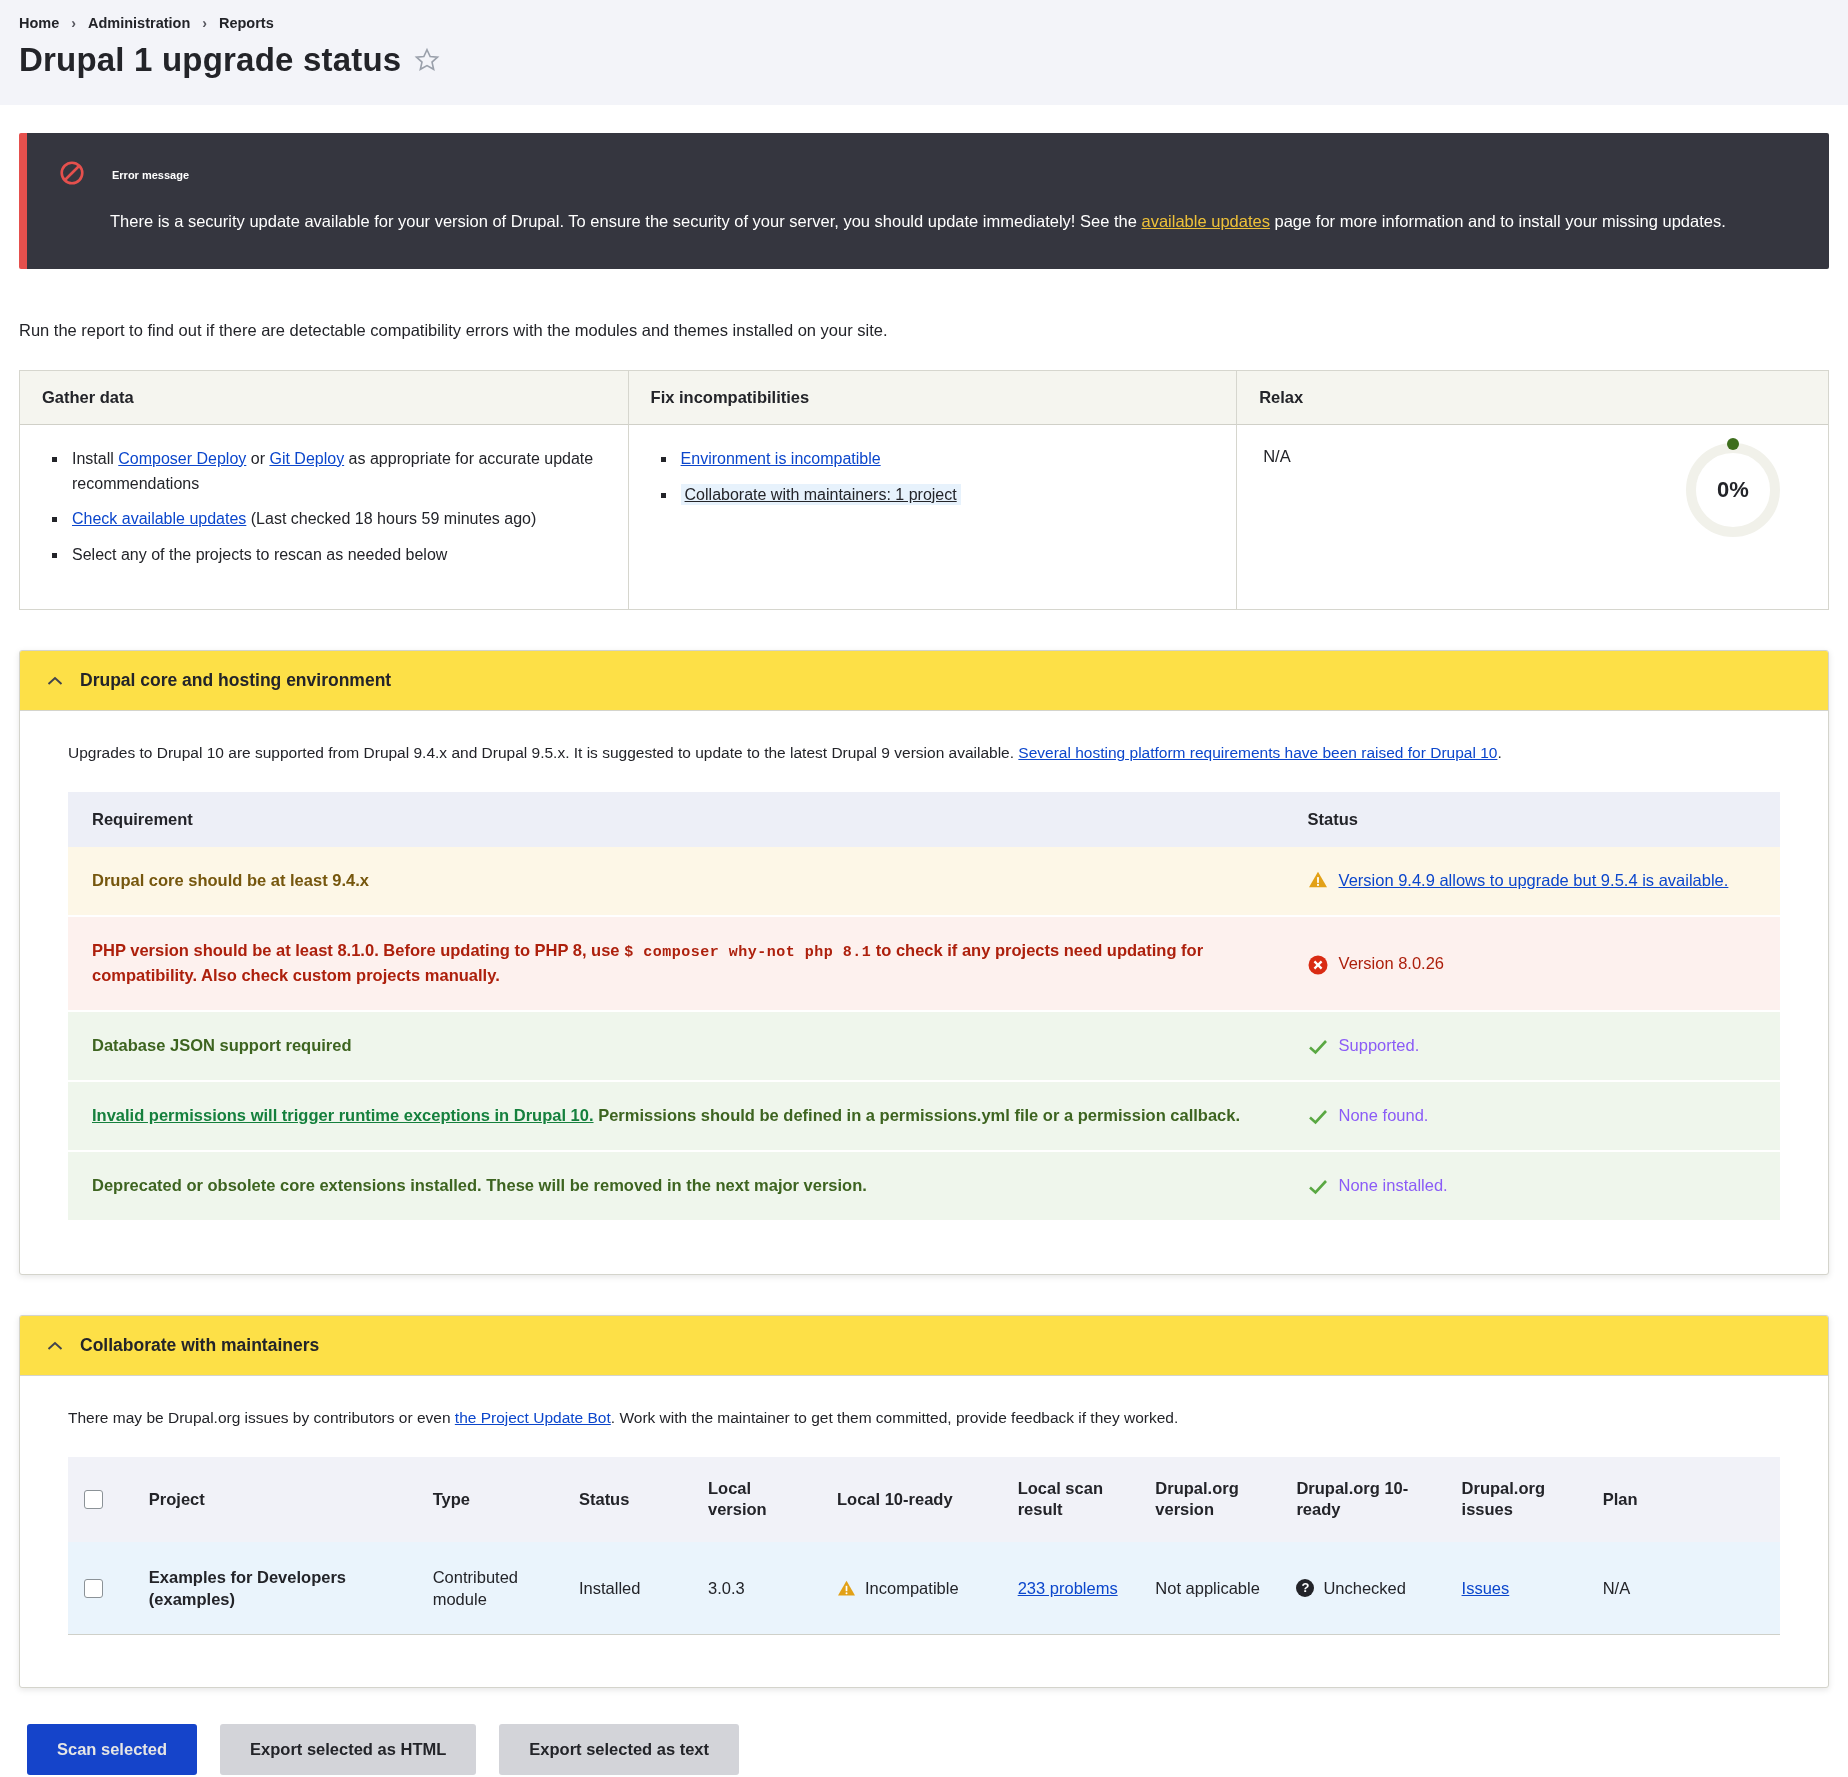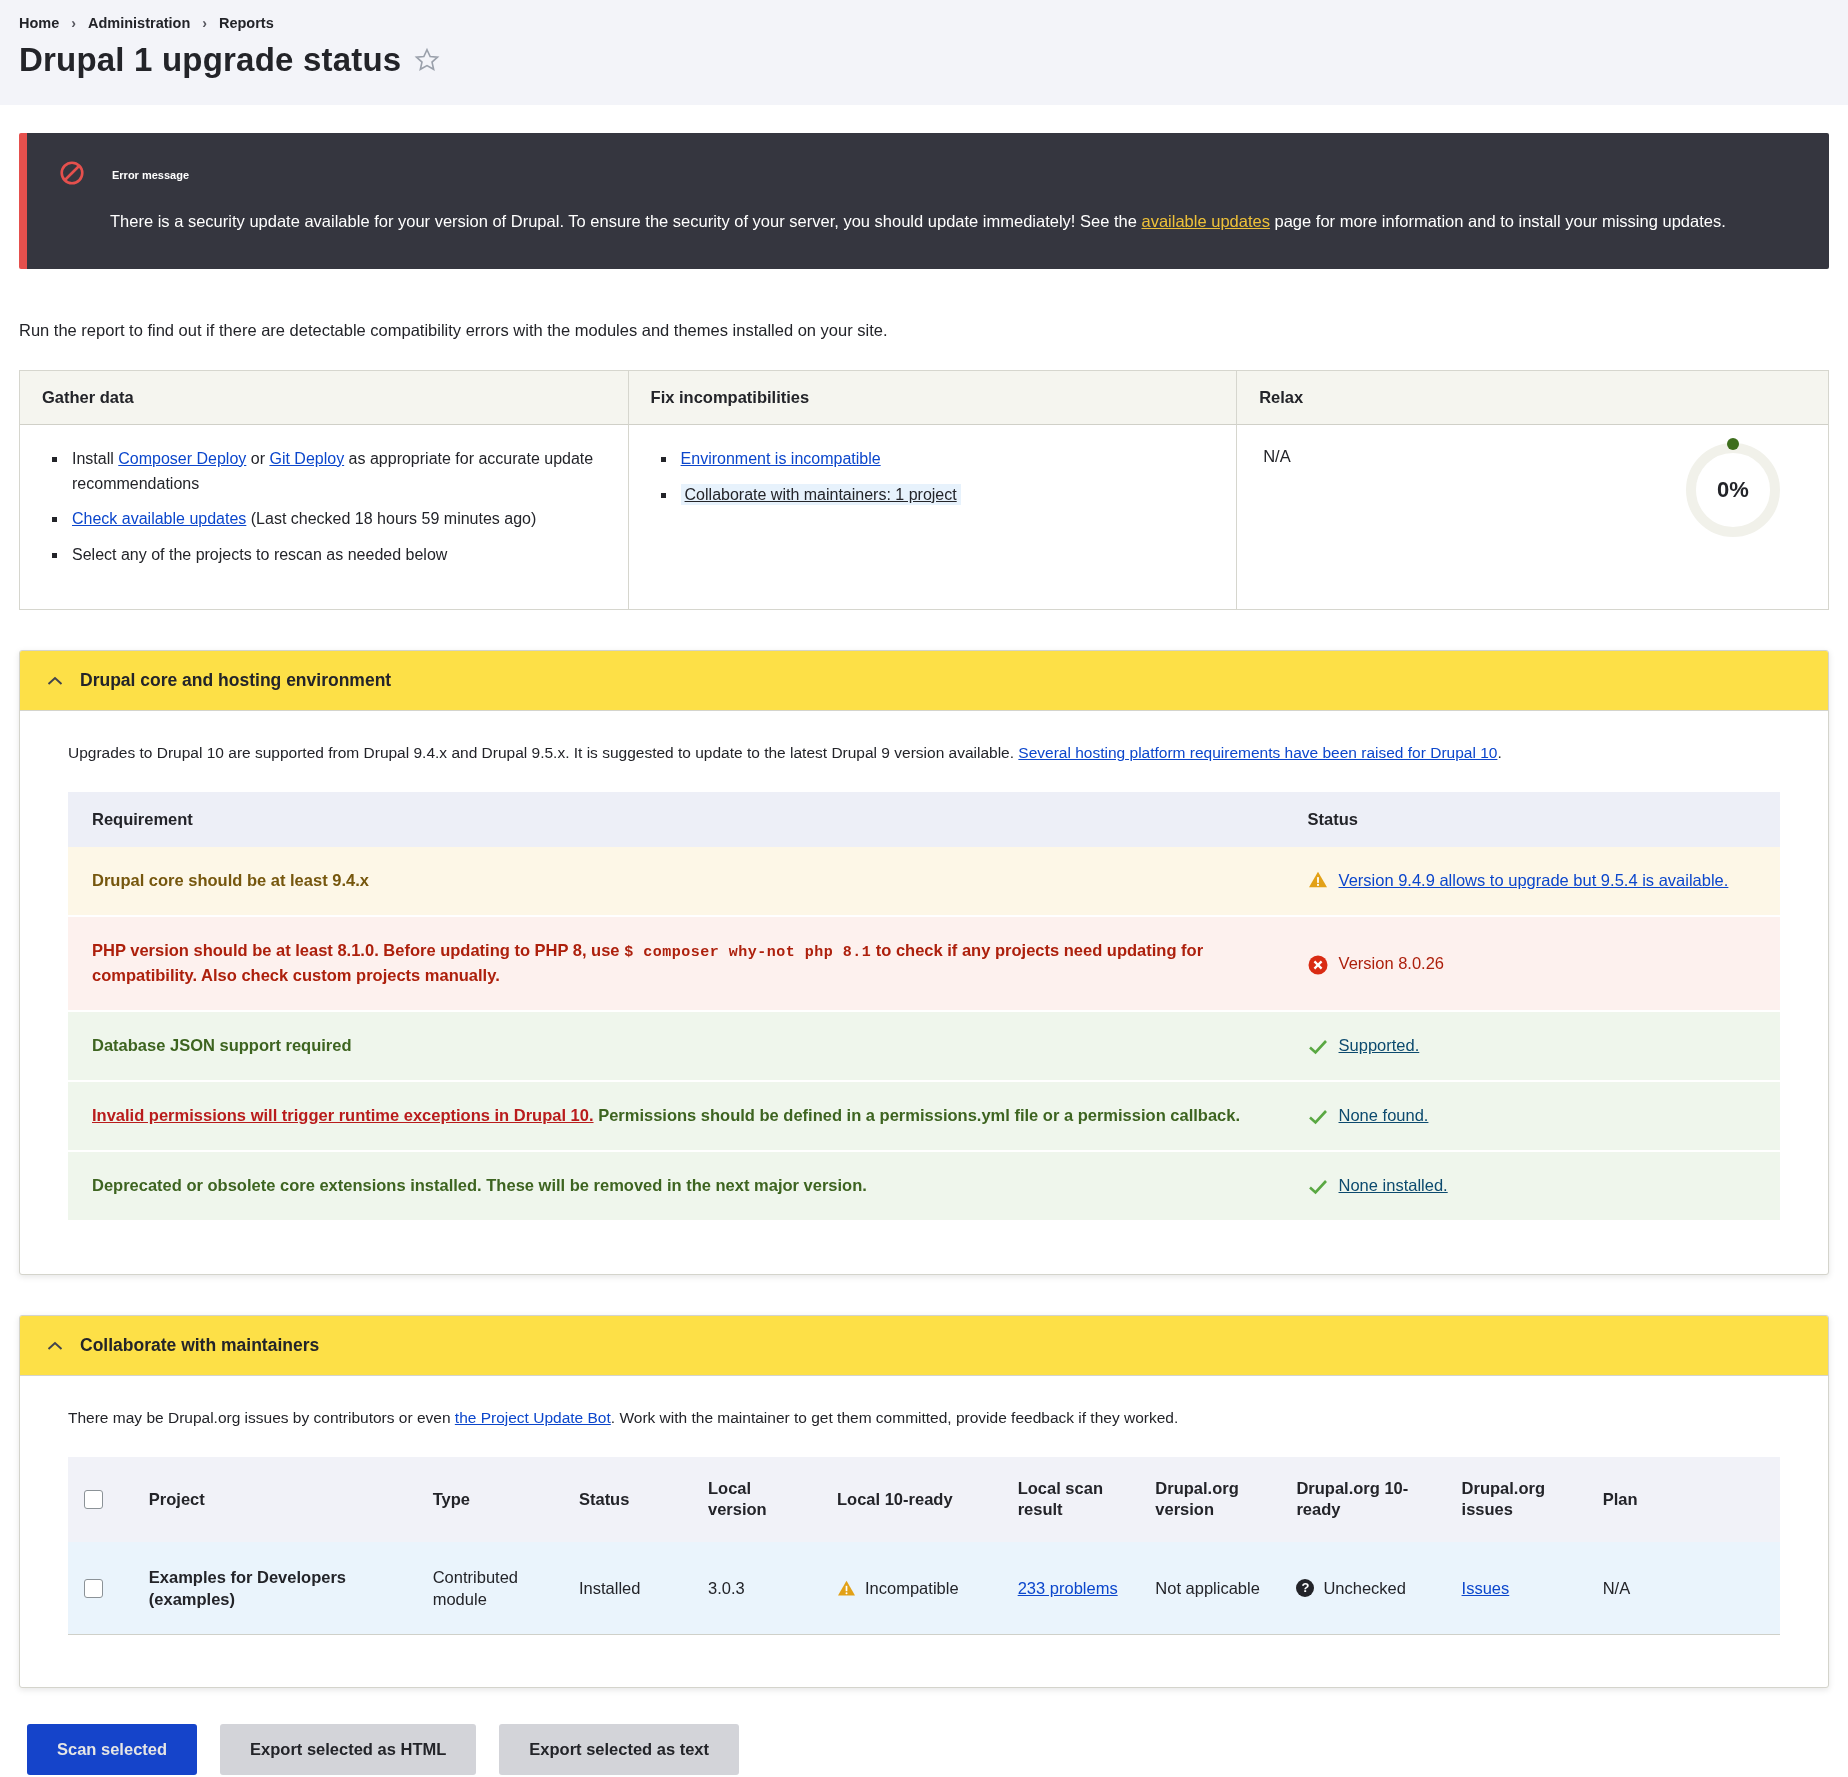--- a/index.html
+++ b/index.html
@@ -128,27 +128,27 @@
   td.req-cell { font-weight: bold; }
   tr.row-warning td.req-cell { color: #76570e; }
   tr.row-error td.req-cell { color: #ad200c; }
   tr.row-ok td.req-cell { color: #3d6420; }
   .code {
     font-family: "Liberation Mono", monospace;
     font-weight: bold;
     font-size: 15px;
     letter-spacing: 0.5px;
   }
-  .req-link { color: #b91c1c; text-decoration: underline; font-weight: bold; }
+  .req-link { color: #15803d; text-decoration: underline; font-weight: bold; }
   .status-flex { display: flex; align-items: flex-start; gap: 11px; }
   .status-flex.center { align-items: center; }
   .status-flex svg { flex: 0 0 auto; margin-top: 2px; }
   .status-link { color: #0b46cc; text-decoration: underline; font-weight: normal; }
   .status-error-text { color: #ad200c; }
-  .status-ok-text { color: #0c4a6e; text-decoration: underline; }
+  .status-ok-text { color: #8b5cf6; }
 
   
   table.collab-table { width: 100%; border-collapse: collapse; font-size: 16.5px; }
   table.collab-table th {
     background: #f1f2f8;
     text-align: left;
     font-weight: bold;
     padding: 21px 12px;
     line-height: 1.3;
     vertical-align: middle;

